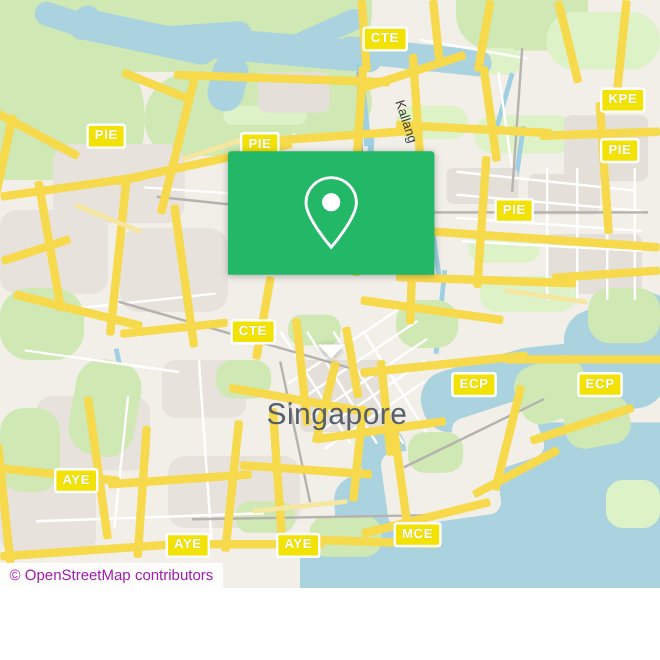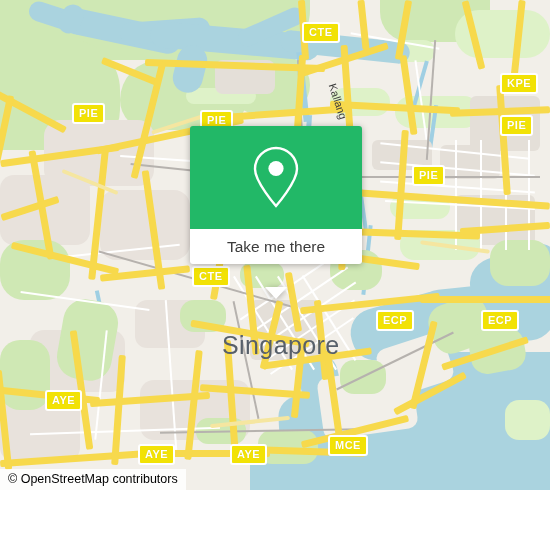--- a/index.html
+++ b/index.html
@@ -60,21 +60,21 @@
     font-size:11px;
     white-space:nowrap;
     transform:rotate(72deg);
     transform-origin:left top;
   }
 
   
   #attrib{
     position:absolute;left:0;bottom:0;
     background:rgba(255,255,255,.85);
-    color:#000000;
+    color:#a21caf;
     font-size:12.5px;
     padding:3px 8px 4px 8px;
     white-space:nowrap;
   }
 
   
   #callout{
     position:absolute;left:190px;top:126px;width:172px;
     filter:drop-shadow(0 1px 3px rgba(0,0,0,.30));
   }
@@ -324,22 +324,19 @@
 
     <div id="attrib">© OpenStreetMap contributors</div>
 
     <div id="callout">
       <div id="callout-green">
         <svg width="54" height="68" viewBox="0 0 54 68">
           <path d="M27 4 C15.4 4 6 13.4 6 25 C6 38 27 62 27 62 C27 62 48 38 48 25 C48 13.4 38.6 4 27 4 Z" fill="none" stroke="#ffffff" stroke-width="2.4"></path>
           <circle cx="27" cy="24.5" r="7.6" fill="#ffffff"></circle>
         </svg>
       </div>
-      <div id="callout-white">
-        <span id="callout-label">Take me there</span>
-      </div>
       <div id="callout-tail"></div>
     </div>
 
   </div>
 
 
 </div>
 
 </body></html>

